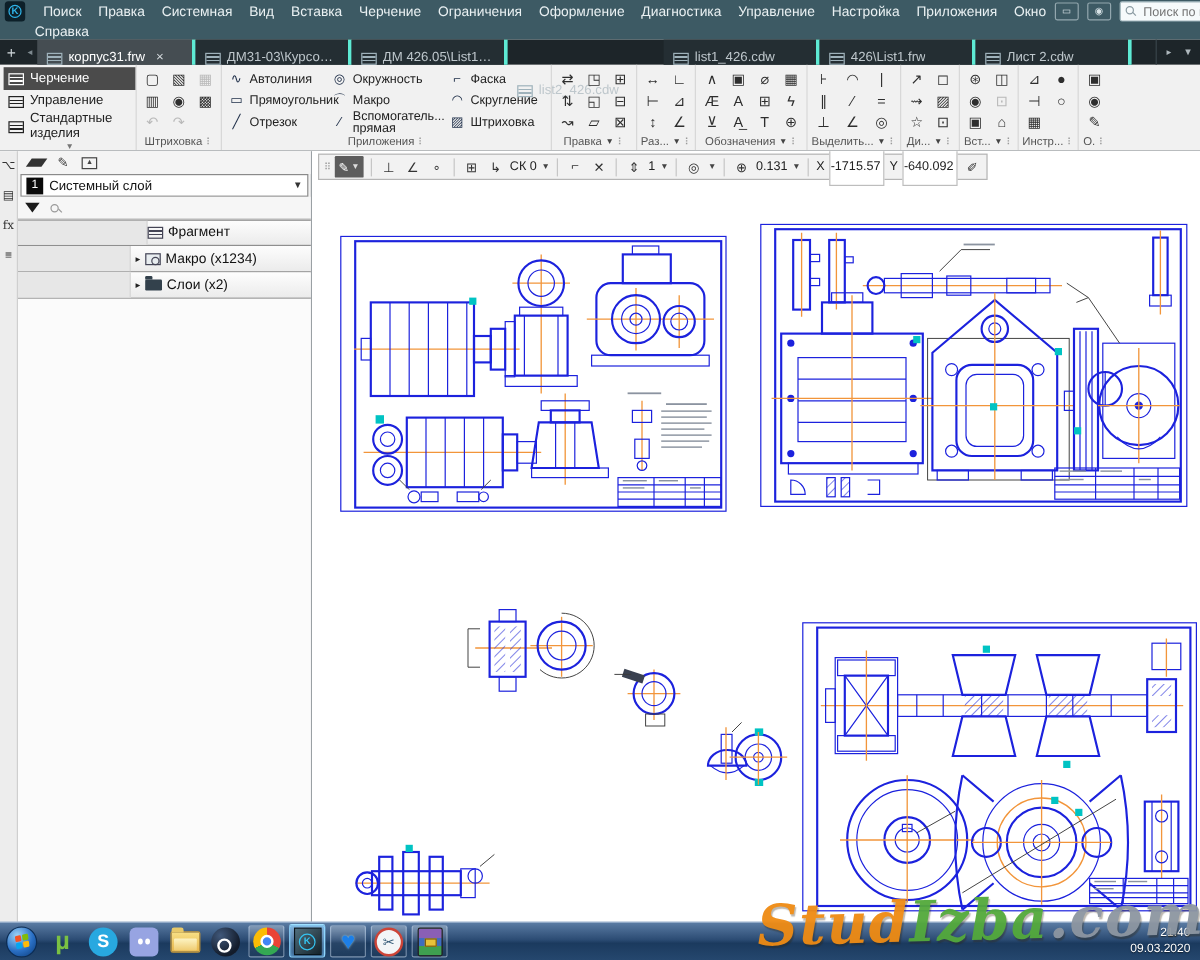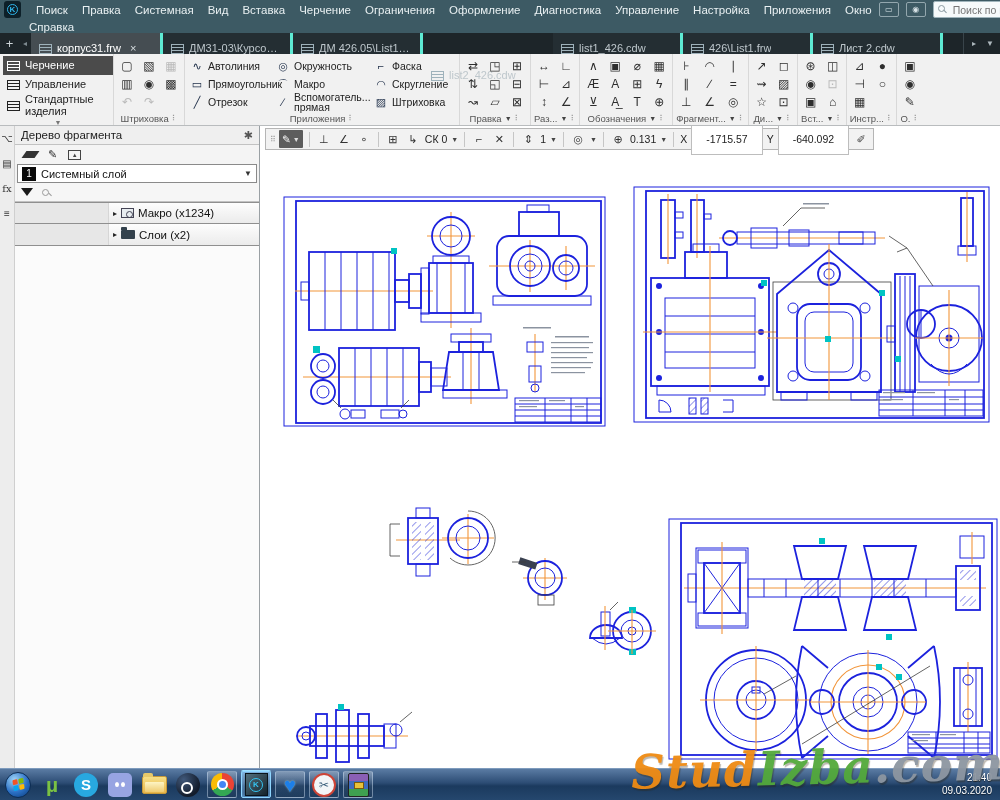--- a/index.html
+++ b/index.html
@@ -124,21 +124,21 @@
   .parambar{position:absolute;left:5px;top:2px;height:22px;z-index:6;display:flex;
     align-items:center;background:#f2f2f2;border:1px solid #b5b5b5;font-size:10.5px;
     color:#222;padding:0 4px;gap:4px}
   .pb-sep{width:1px;height:15px;background:#c6c6c6;margin:0 2px}
   .pb-ic{min-width:16px;text-align:center;font-size:11px;color:#333}
   .pb-dark{background:#5d5d5d;color:#fff;width:24px;height:18px;display:flex;
     align-items:center;justify-content:center;gap:2px;border-radius:1px}
   .pb-dd{font-size:7px;color:#444}
   .pb-dark .pb-dd{color:#ddd}
   .pb-val{background:#fff;border:1px solid #bdbdbd;height:32px;display:flex;
-    align-items:center;padding:0 14px;min-width:46px}
+    align-items:center;padding:0 0;min-width:46px}
   .pb-grip{font-size:8px;color:#9a9a9a;letter-spacing:-1px}
 
   
   .canvas svg{position:absolute}
   svg .b1{fill:none;stroke:#1c22dd;stroke-width:1}
   svg .b2{fill:none;stroke:#1c22dd;stroke-width:1.8}
   svg .bf{fill:#1c22dd;stroke:none}
   svg .or{stroke:#f2953a;stroke-width:1.1;fill:none}
   svg .bk{fill:none;stroke:#3c3c3c;stroke-width:0.8}
   svg .cy{fill:#00c3c3;stroke:none}
@@ -422,21 +422,21 @@
             <span class="tbtn">∥</span>
             <span class="tbtn">⊥</span>
             <span class="tbtn">◠</span>
             <span class="tbtn">∕</span>
             <span class="tbtn">∠</span>
             <span class="tbtn">∣</span>
             <span class="tbtn">=</span>
             <span class="tbtn">◎</span>
           </div>
           <div class="glabel">
-            <span>Фрагмент...</span>
+            <span>Выделить...</span>
             <span class="chev">▼</span>
             <span class="grip">⠇</span>
           </div>
         </div>
         <div class="tgroup">
           <div class="ticons">
             <span class="tbtn">↗</span>
             <span class="tbtn">⇝</span>
             <span class="tbtn">☆</span>
             <span class="tbtn">◻</span>
@@ -494,39 +494,40 @@
   <div class="main">
 
     <div class="sidestrip">
       <span class="ss-icon">⌥</span>
       <span class="ss-icon">▤</span>
       <span class="ss-icon ss-fx">fx</span>
       <span class="ss-icon">≡</span>
     </div>
 
     <div class="treepanel">
-      <div class="tp-head">
-        <span>Дерево фрагмента</span>
-        <span class="tp-gear">✱</span>
-      </div>
       <div class="tp-tools">
         <span class="para"></span>
         <span class="tp-ico">✎</span>
         <span class="tp-pic">▲</span>
       </div>
       <div class="tp-layer">
         <span class="layer-badge">1</span>
         <span>Системный слой</span>
         <span class="dd">▼</span>
       </div>
       <div class="tp-filter">
         <span class="funnel"></span>
         <span class="mag2"></span>
       </div>
       <div>
+          <div class="trow">
+            <span class="trow-ind" style="width: 108px;"></span>
+            <span class="mi-fragment"></span>
+            <span class="tlab">Фрагмент</span>
+          </div>
           <div class="trow">
             <span class="trow-ind" style="width: 94px;"></span>
             <span class="tarrow">▸</span>
             <span class="mi-macro"></span>
             <span class="tlab">Макро (x1234)</span>
           </div>
           <div class="trow">
             <span class="trow-ind" style="width: 94px;"></span>
             <span class="tarrow">▸</span>
             <span class="mi-layers"></span>

